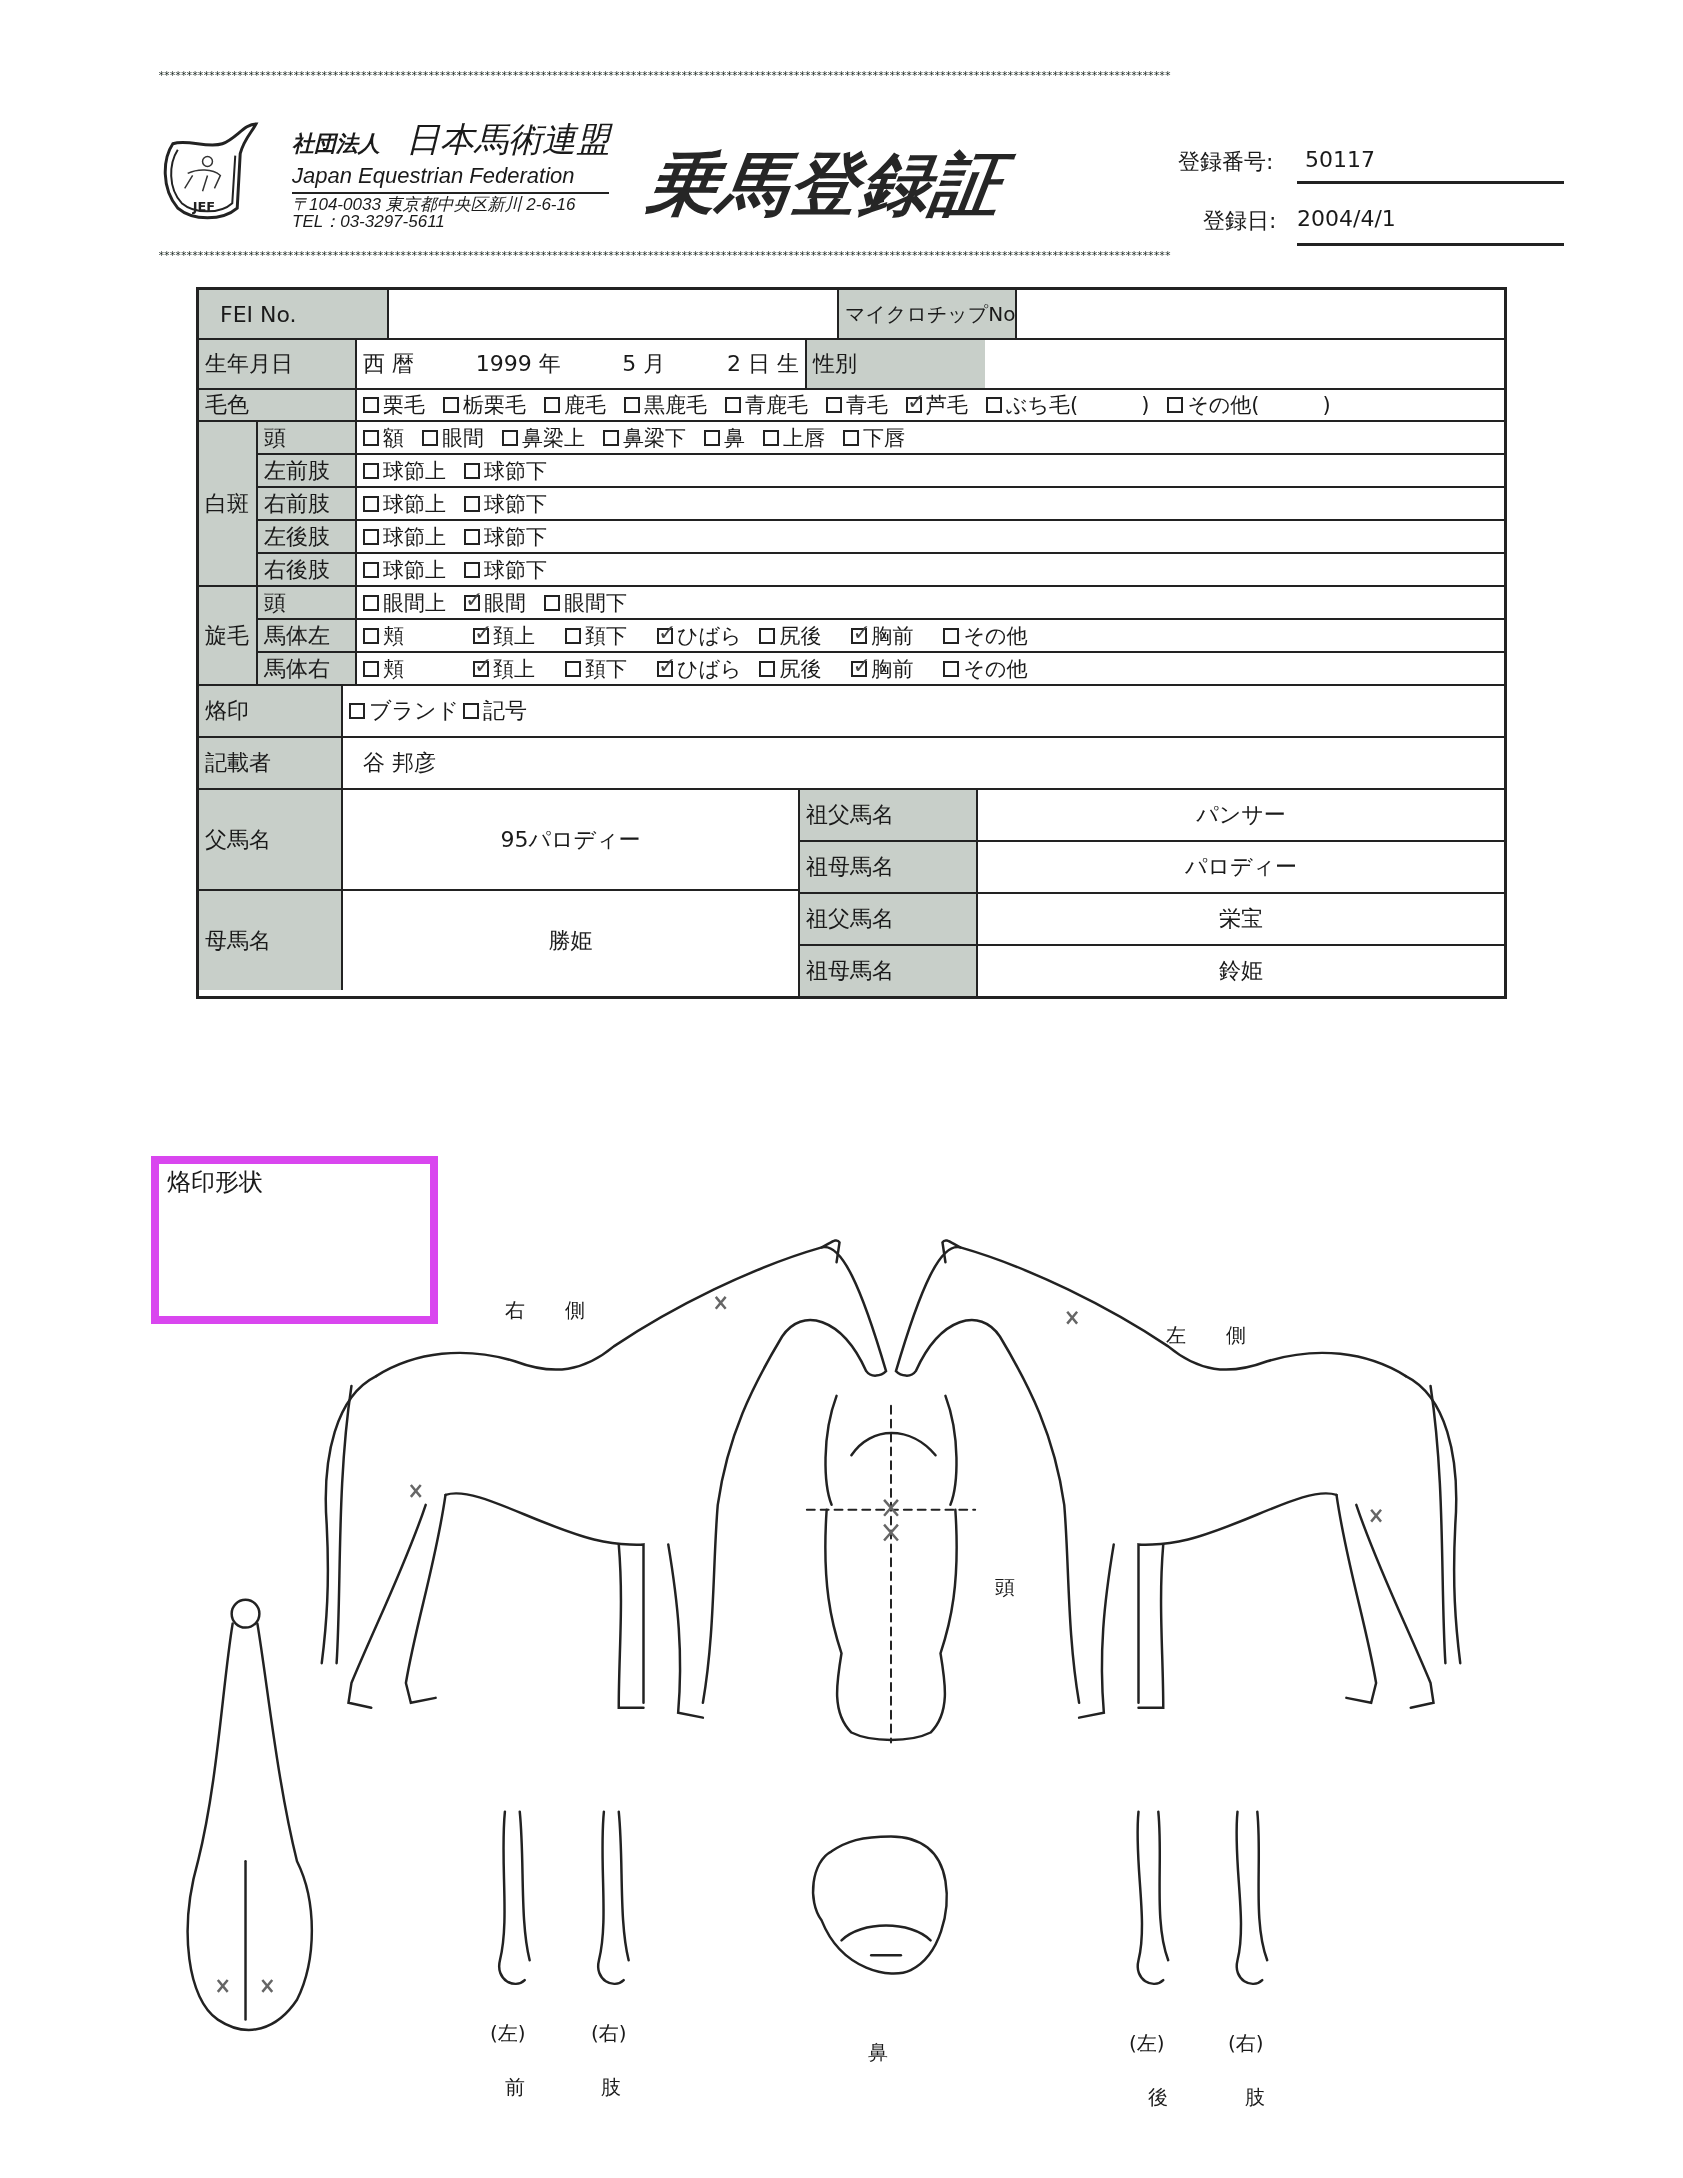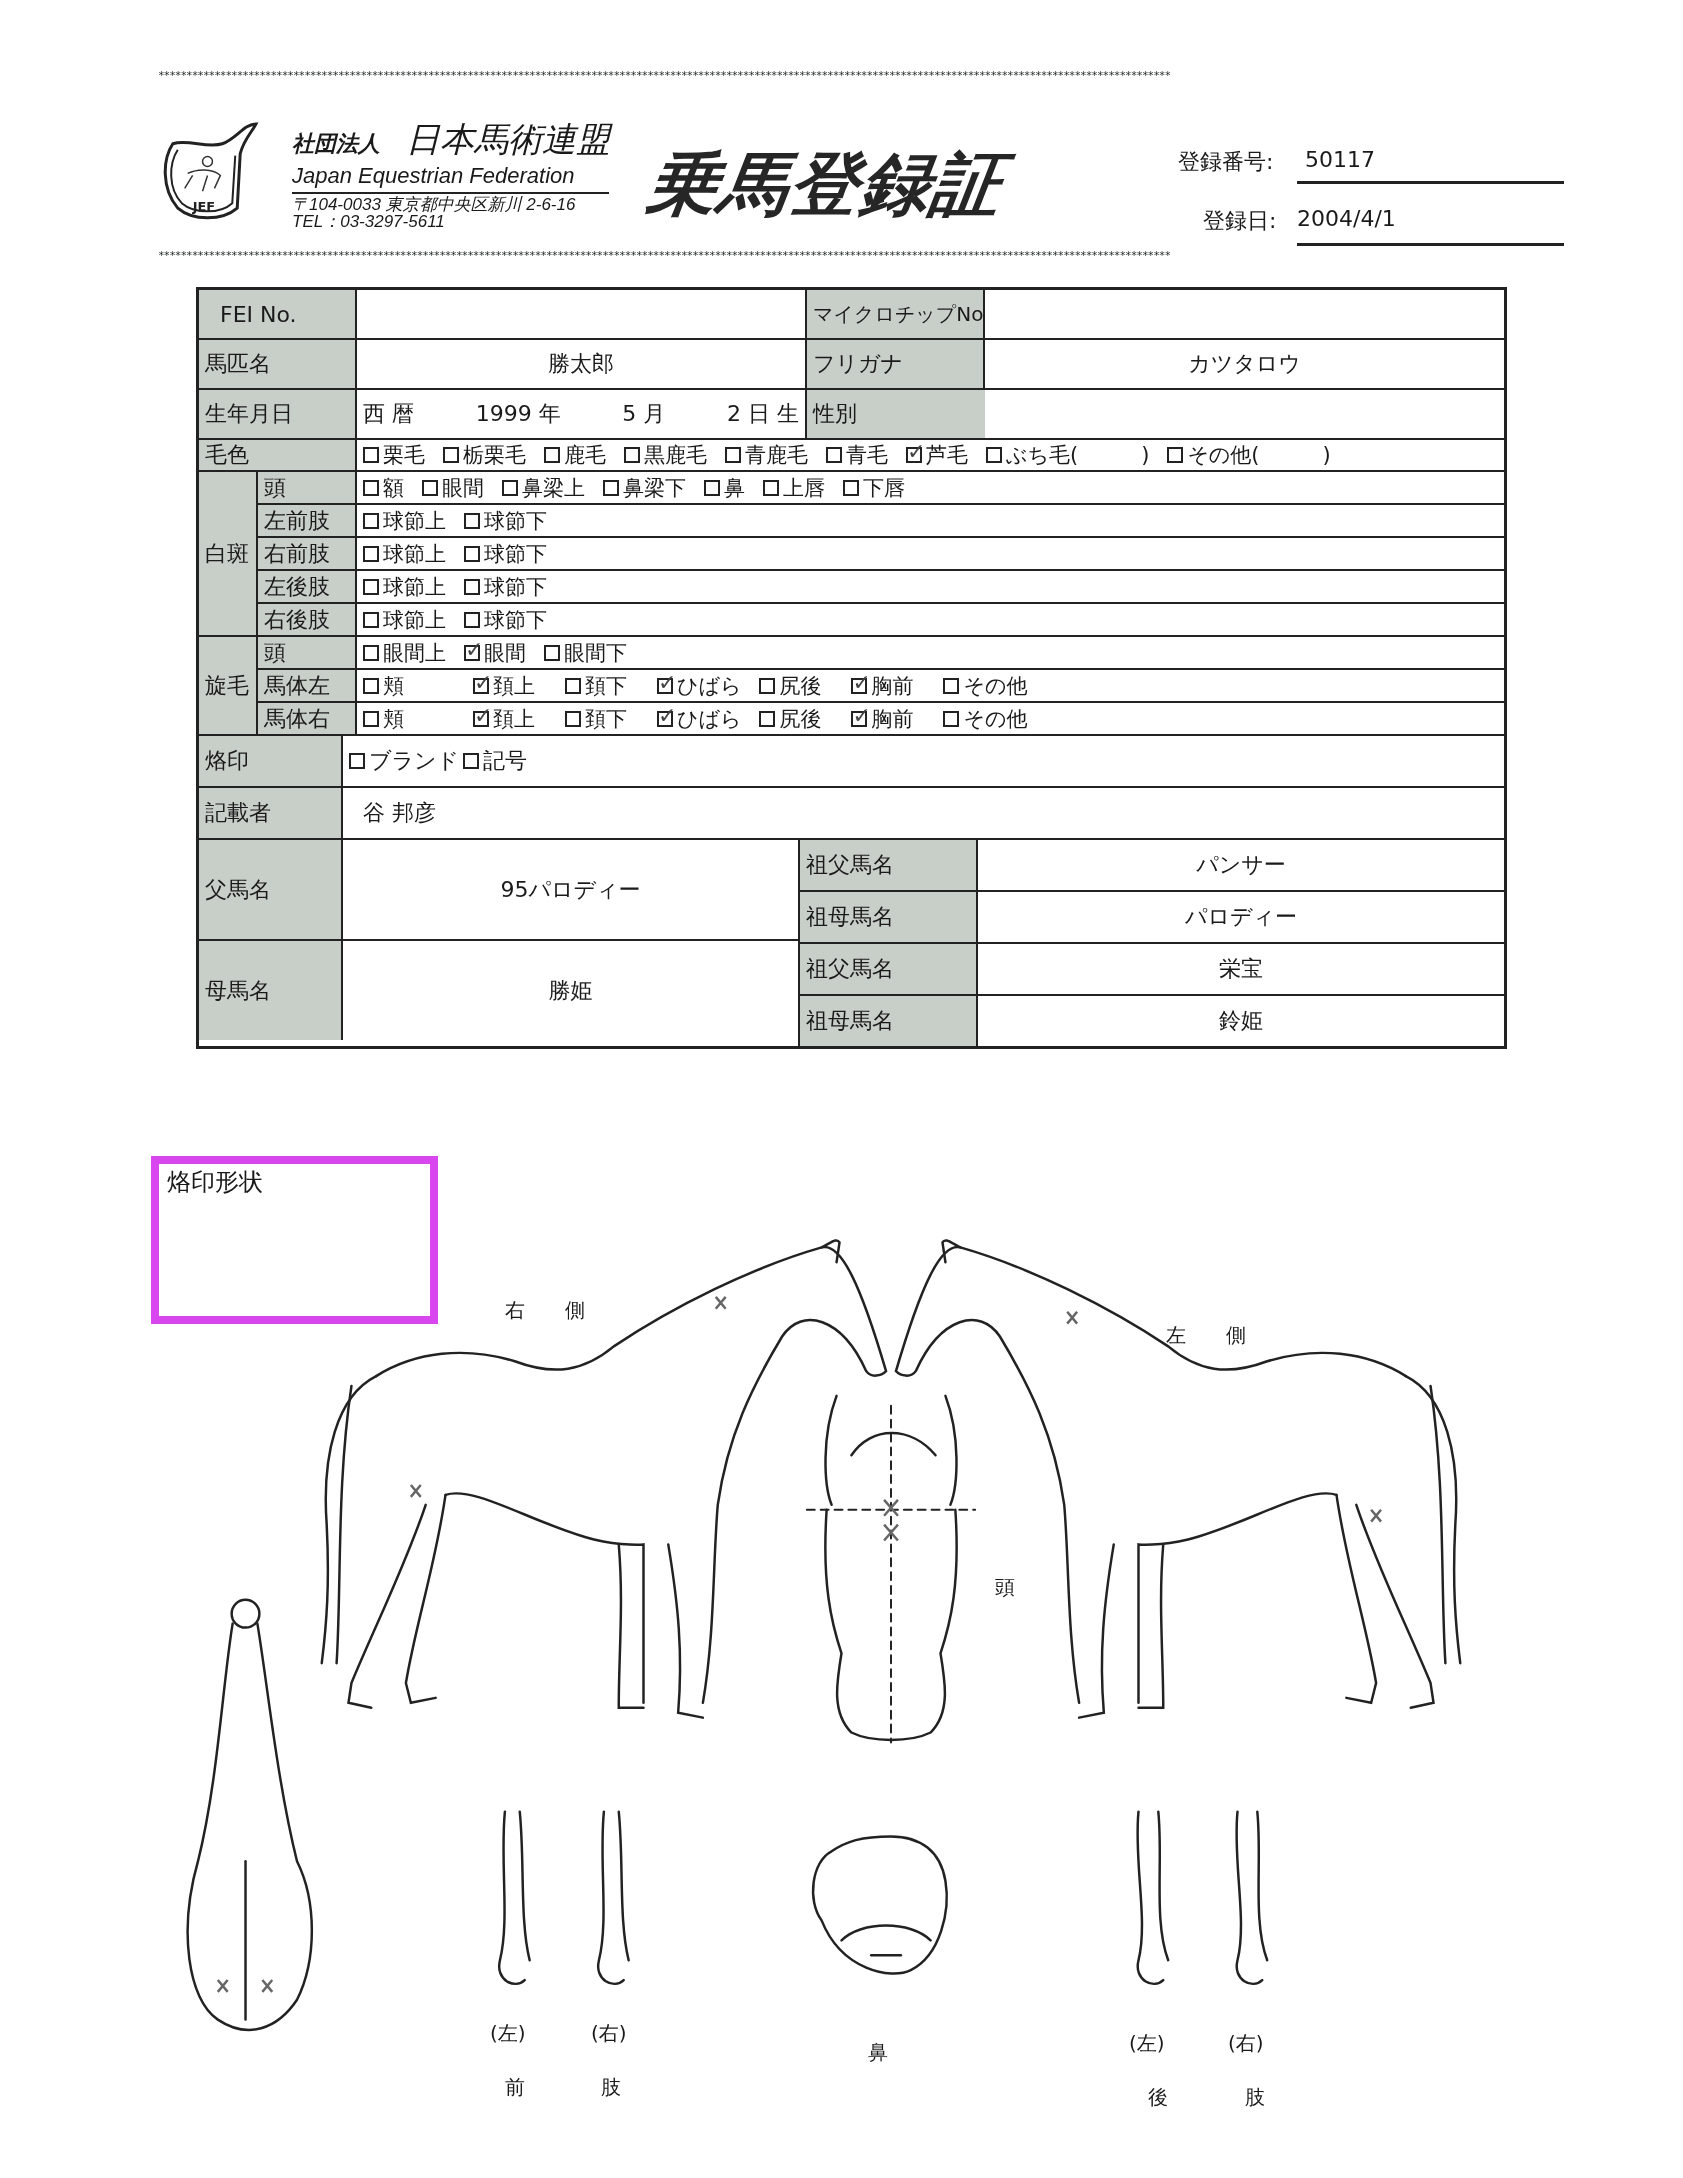--- a/index.html
+++ b/index.html
@@ -61,30 +61,24 @@
 
 <div class="reg-label" style="left:1178px; top:147px;">登録番号:</div>
 <div class="reg-label" style="left:1305px; top:147px;">50117</div>
 <div class="reg-line" style="left:1297px; top:181px; width:267px;"></div>
 <div class="reg-label" style="left:1203px; top:206px;">登録日:</div>
 <div class="reg-label" style="left:1297px; top:206px;">2004/4/1</div>
 <div class="reg-line" style="left:1297px; top:243px; width:267px;"></div>
 
 <div class="grid">
   <div class="row" style="height:48px;">
-    <div class="cell hdr" style="width:158px;padding-left:21px;">FEI No.</div>
+    <div class="cell hdr" style="width:190px;padding-left:21px;">FEI No.</div>
     <div class="cell" style="width:450px;"></div>
     <div class="cell hdr" style="width:178px; font-size:20px;">マイクロチップNo</div>
     <div class="cell" style="flex:1;"></div>
-  </div>
-  <div class="row" style="height:48px;">
-    <div class="cell hdr" style="width:158px;">馬匹名</div>
-    <div class="cell center" style="width:450px;">勝太郎</div>
-    <div class="cell hdr" style="width:178px;">フリガナ</div>
-    <div class="cell center" style="flex:1;">カツタロウ</div>
   </div>
   <div class="row" style="height:48px;">
     <div class="cell hdr" style="width:158px;">生年月日</div>
     <div class="cell" style="width:450px; justify-content:space-between;">
       <span>西 暦</span>
       <span>1999 年</span>
       <span>5 月</span>
       <span>2 日 生</span>
     </div>
     <div class="cell hdr" style="width:178px;">性別</div>

